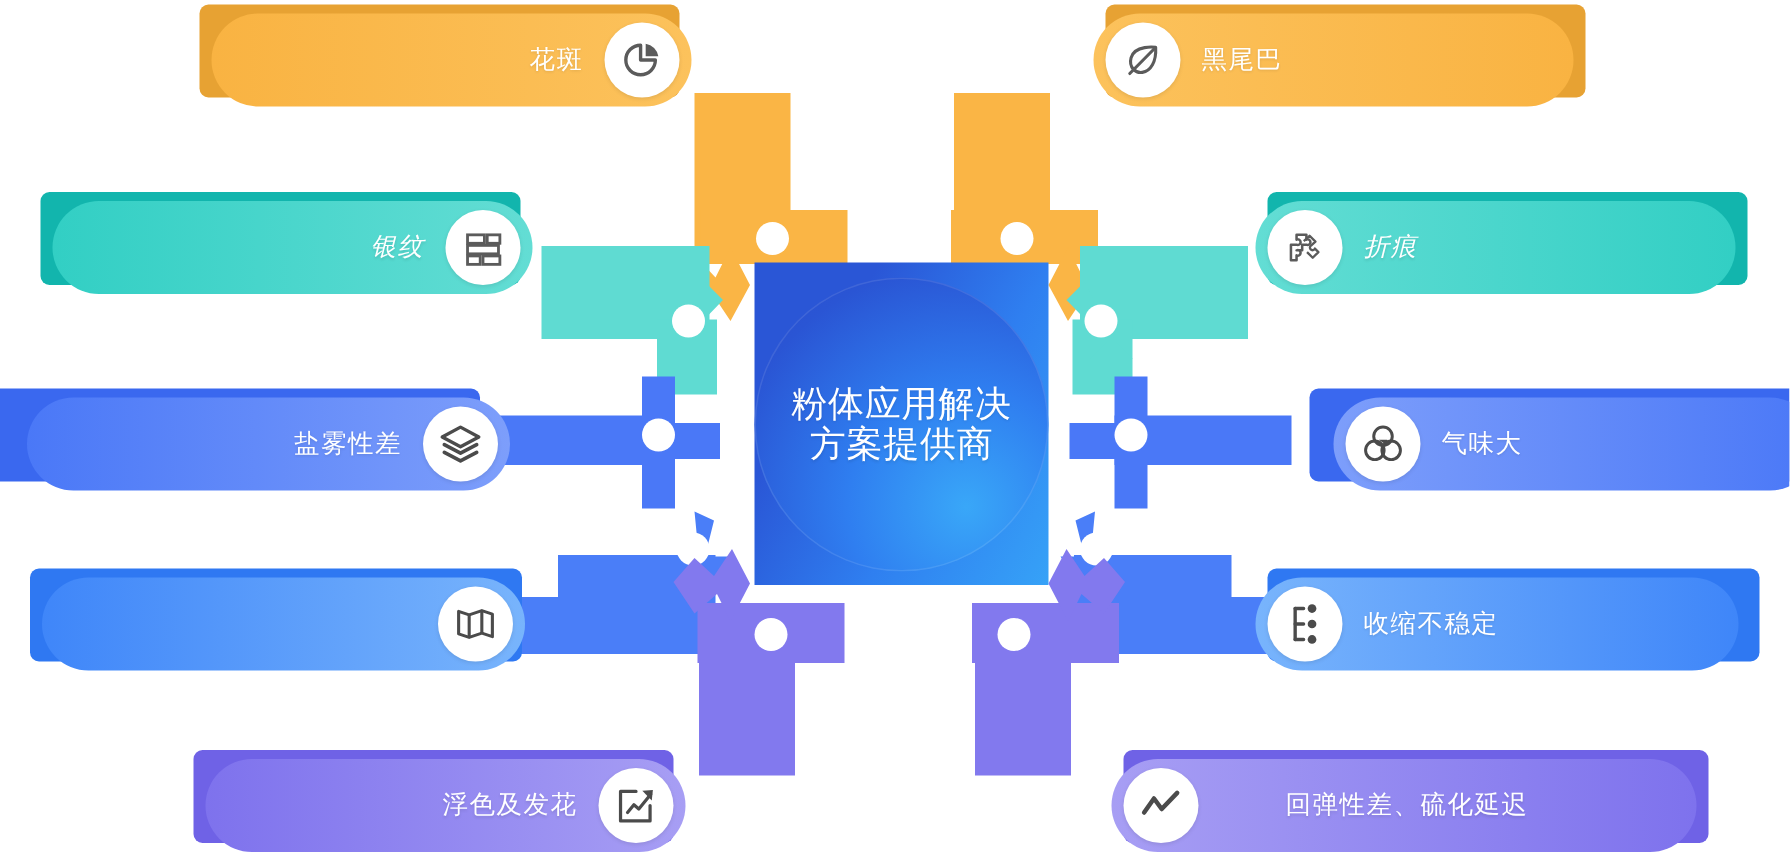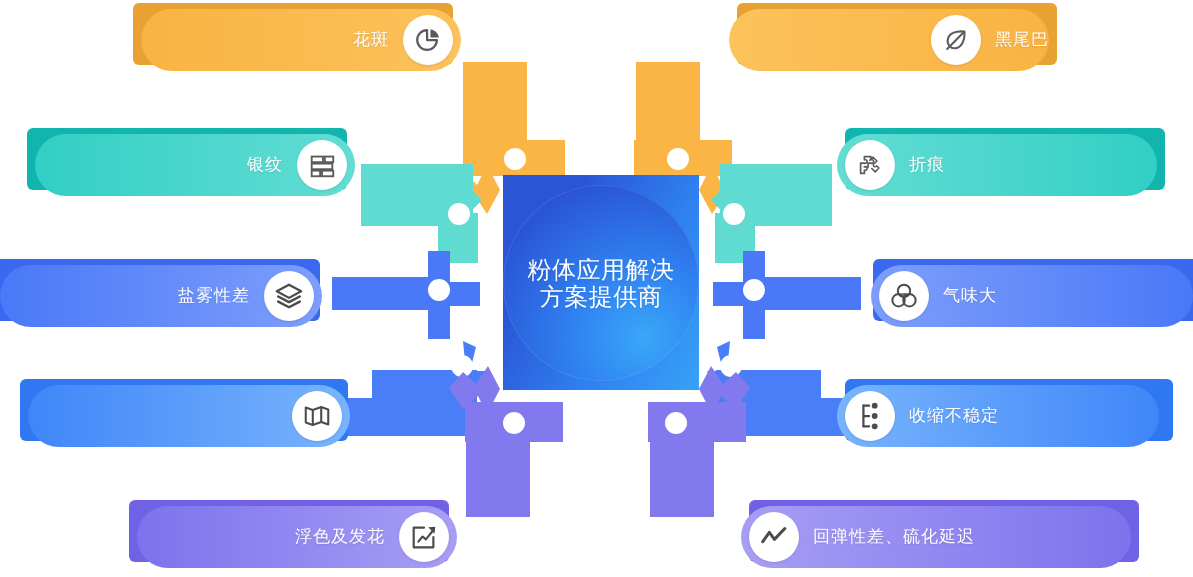--- a/index.html
+++ b/index.html
@@ -95,35 +95,35 @@
     border-radius:50%;
     background:#ffffff;
     display:flex;align-items:center;justify-content:center;
     box-shadow:0 1px 3px rgba(0,0,0,.10);
   }
   .badge svg{ display:block; }
 
   
   .t-orange{ background:linear-gradient(90deg,#f9b342 0%,#fcc25c 100%); }
   .t-orange-plate{ background:#e7a233; }
-  .t-teal{ background:linear-gradient(90deg,#32cfc4 0%,#63ddd4 100%); }
+  .t-teal{ background:linear-gradient(90deg,#32cfc4 0%,#63ddd4 100%);font-style:italic; }
   .t-teal-plate{ background:#12b5ad; }
-  .t-blue{ background:linear-gradient(90deg,#4a78f7 0%,#7d9efb 100%); }
+  .t-blue{ background:linear-gradient(90deg,#4a78f7 0%,#7d9efb 100%);margin-left:18px; }
   .t-blue-plate{ background:#3a68ef; }
   .t-blue2{ background:linear-gradient(90deg,#3f86f9 0%,#78b4fc 100%); }
   .t-blue2-plate{ background:#2f78f2; }
   .t-purple{ background:linear-gradient(90deg,#7e72ed 0%,#a79ef4 100%); }
   .t-purple-plate{ background:#6f62e6; }
 
   
-  .pill.right.t-orange{ background:linear-gradient(270deg,#f9b342 0%,#fcc25c 100%);justify-content:flex-end; }
+  .pill.right.t-orange{ background:linear-gradient(270deg,#f9b342 0%,#fcc25c 100%); }
   .pill.right.t-teal{ background:linear-gradient(270deg,#32cfc4 0%,#63ddd4 100%);text-align:center; }
   .pill.right.t-blue{ background:linear-gradient(270deg,#4a78f7 0%,#7d9efb 100%); }
   .pill.right.t-blue2{ background:linear-gradient(270deg,#3f86f9 0%,#78b4fc 100%); }
-  .pill.right.t-purple{ background:linear-gradient(270deg,#7e72ed 0%,#a79ef4 100%); }
+  .pill.right.t-purple{ background:linear-gradient(270deg,#7e72ed 0%,#a79ef4 100%);gap:44px; }
 </style>
 </head>
 <body>
 
 <div id="stage">
 
   <svg id="connectors" viewBox="0 0 1193 577" width="1193" height="577">
 
     <g>
       <rect x="463" y="62" width="64" height="104" fill="#fab545"></rect>

